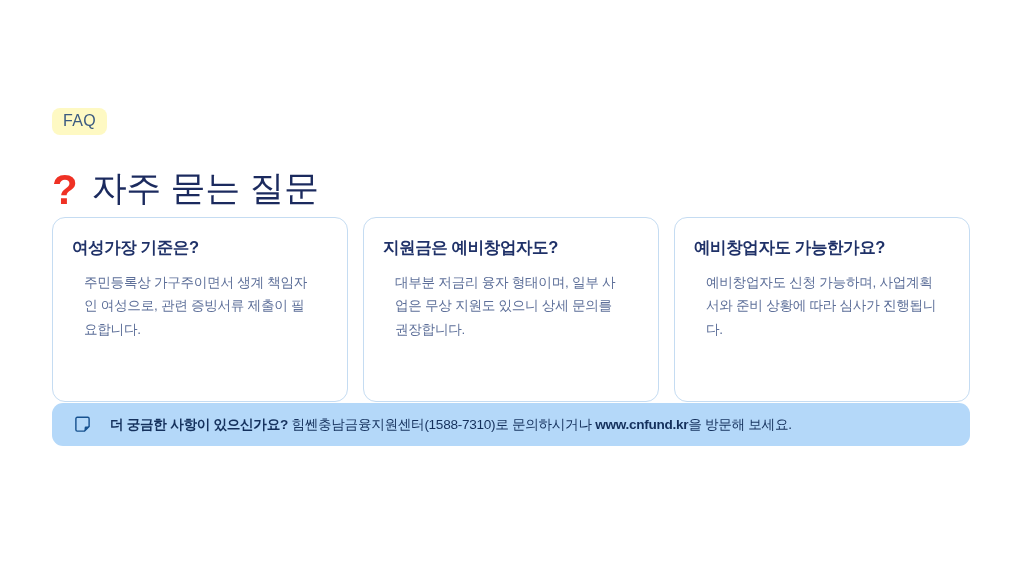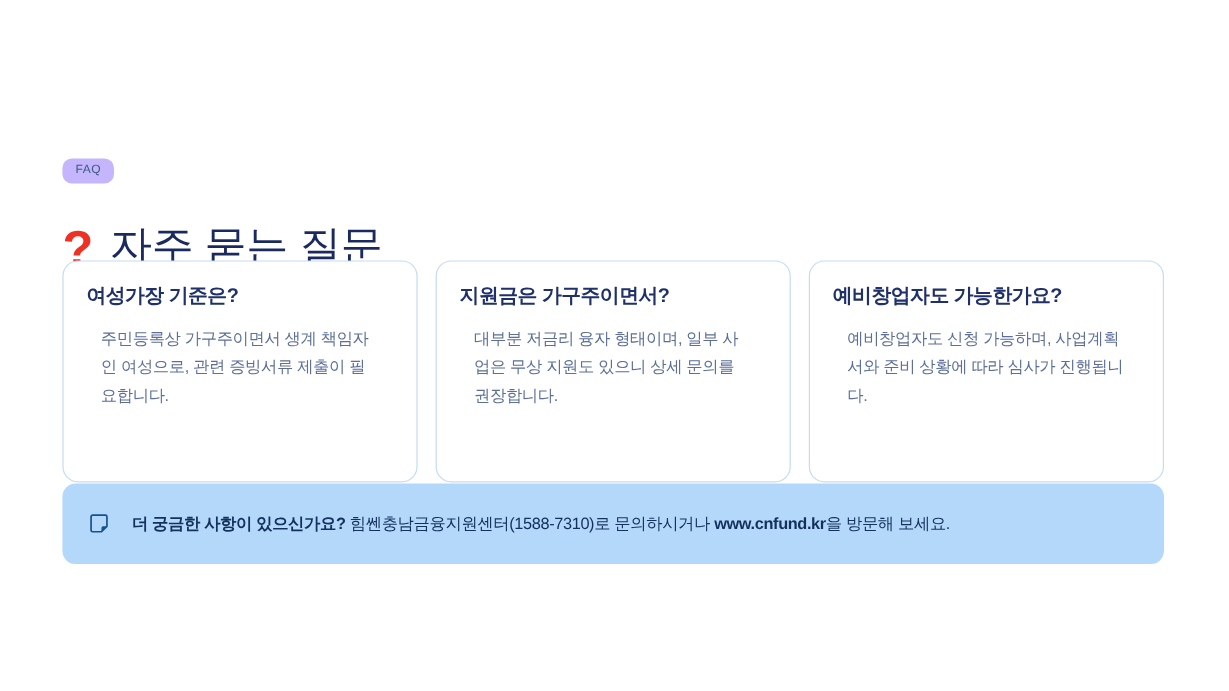--- a/index.html
+++ b/index.html
@@ -29,28 +29,27 @@
   
   .header {
     position: absolute;
     left: 52px;
     top: 108px;
     width: 920px;
   }
 
   .faq-badge {
     display: inline-block;
-    background: #c4b5fd;
+    background: #fef9c3;
     color: #3b5a80;
-    font-size: 10px;
+    font-size: 16px;
     letter-spacing: 0.4px;
     padding: 5px 11px 6px 11px;
     border-radius: 8px;
     line-height: 1;
-    margin-top: 24px;
   }
 
   .title-row {
     display: flex;
     align-items: center;
     margin-top: 11px;
   }
 
   .qmark {
     color: #ef3124;
@@ -108,21 +107,21 @@
     letter-spacing: -0.3px;
     margin: 12px;
   }
 
   
   .notice {
     position: absolute;
     left: 52px;
     top: 403px;
     width: 918px;
-    height: 67px;
+    height: 43px;
     box-sizing: border-box;
     background: #b4d8f9;
     border-radius: 11px;
     display: flex;
     align-items: center;
     padding: 0 22px;
   }
 
   .notice-icon {
     width: 17px;
@@ -156,21 +155,21 @@
   </div>
 
   <div class="cards">
 
     <div class="card">
       <p class="card-q">여성가장 기준은?</p>
       <p class="card-a">주민등록상 가구주이면서 생계 책임자인 여성으로, 관련 증빙서류 제출이 필요합니다.</p>
     </div>
 
     <div class="card">
-      <p class="card-q">지원금은 가구주이면서?</p>
+      <p class="card-q">지원금은 예비창업자도?</p>
       <p class="card-a">대부분 저금리 융자 형태이며, 일부 사업은 무상 지원도 있으니 상세 문의를 권장합니다.</p>
     </div>
 
     <div class="card">
       <p class="card-q">예비창업자도 가능한가요?</p>
       <p class="card-a">예비창업자도 신청 가능하며, 사업계획서와 준비 상황에 따라 심사가 진행됩니다.</p>
     </div>
 
 
   </div>

